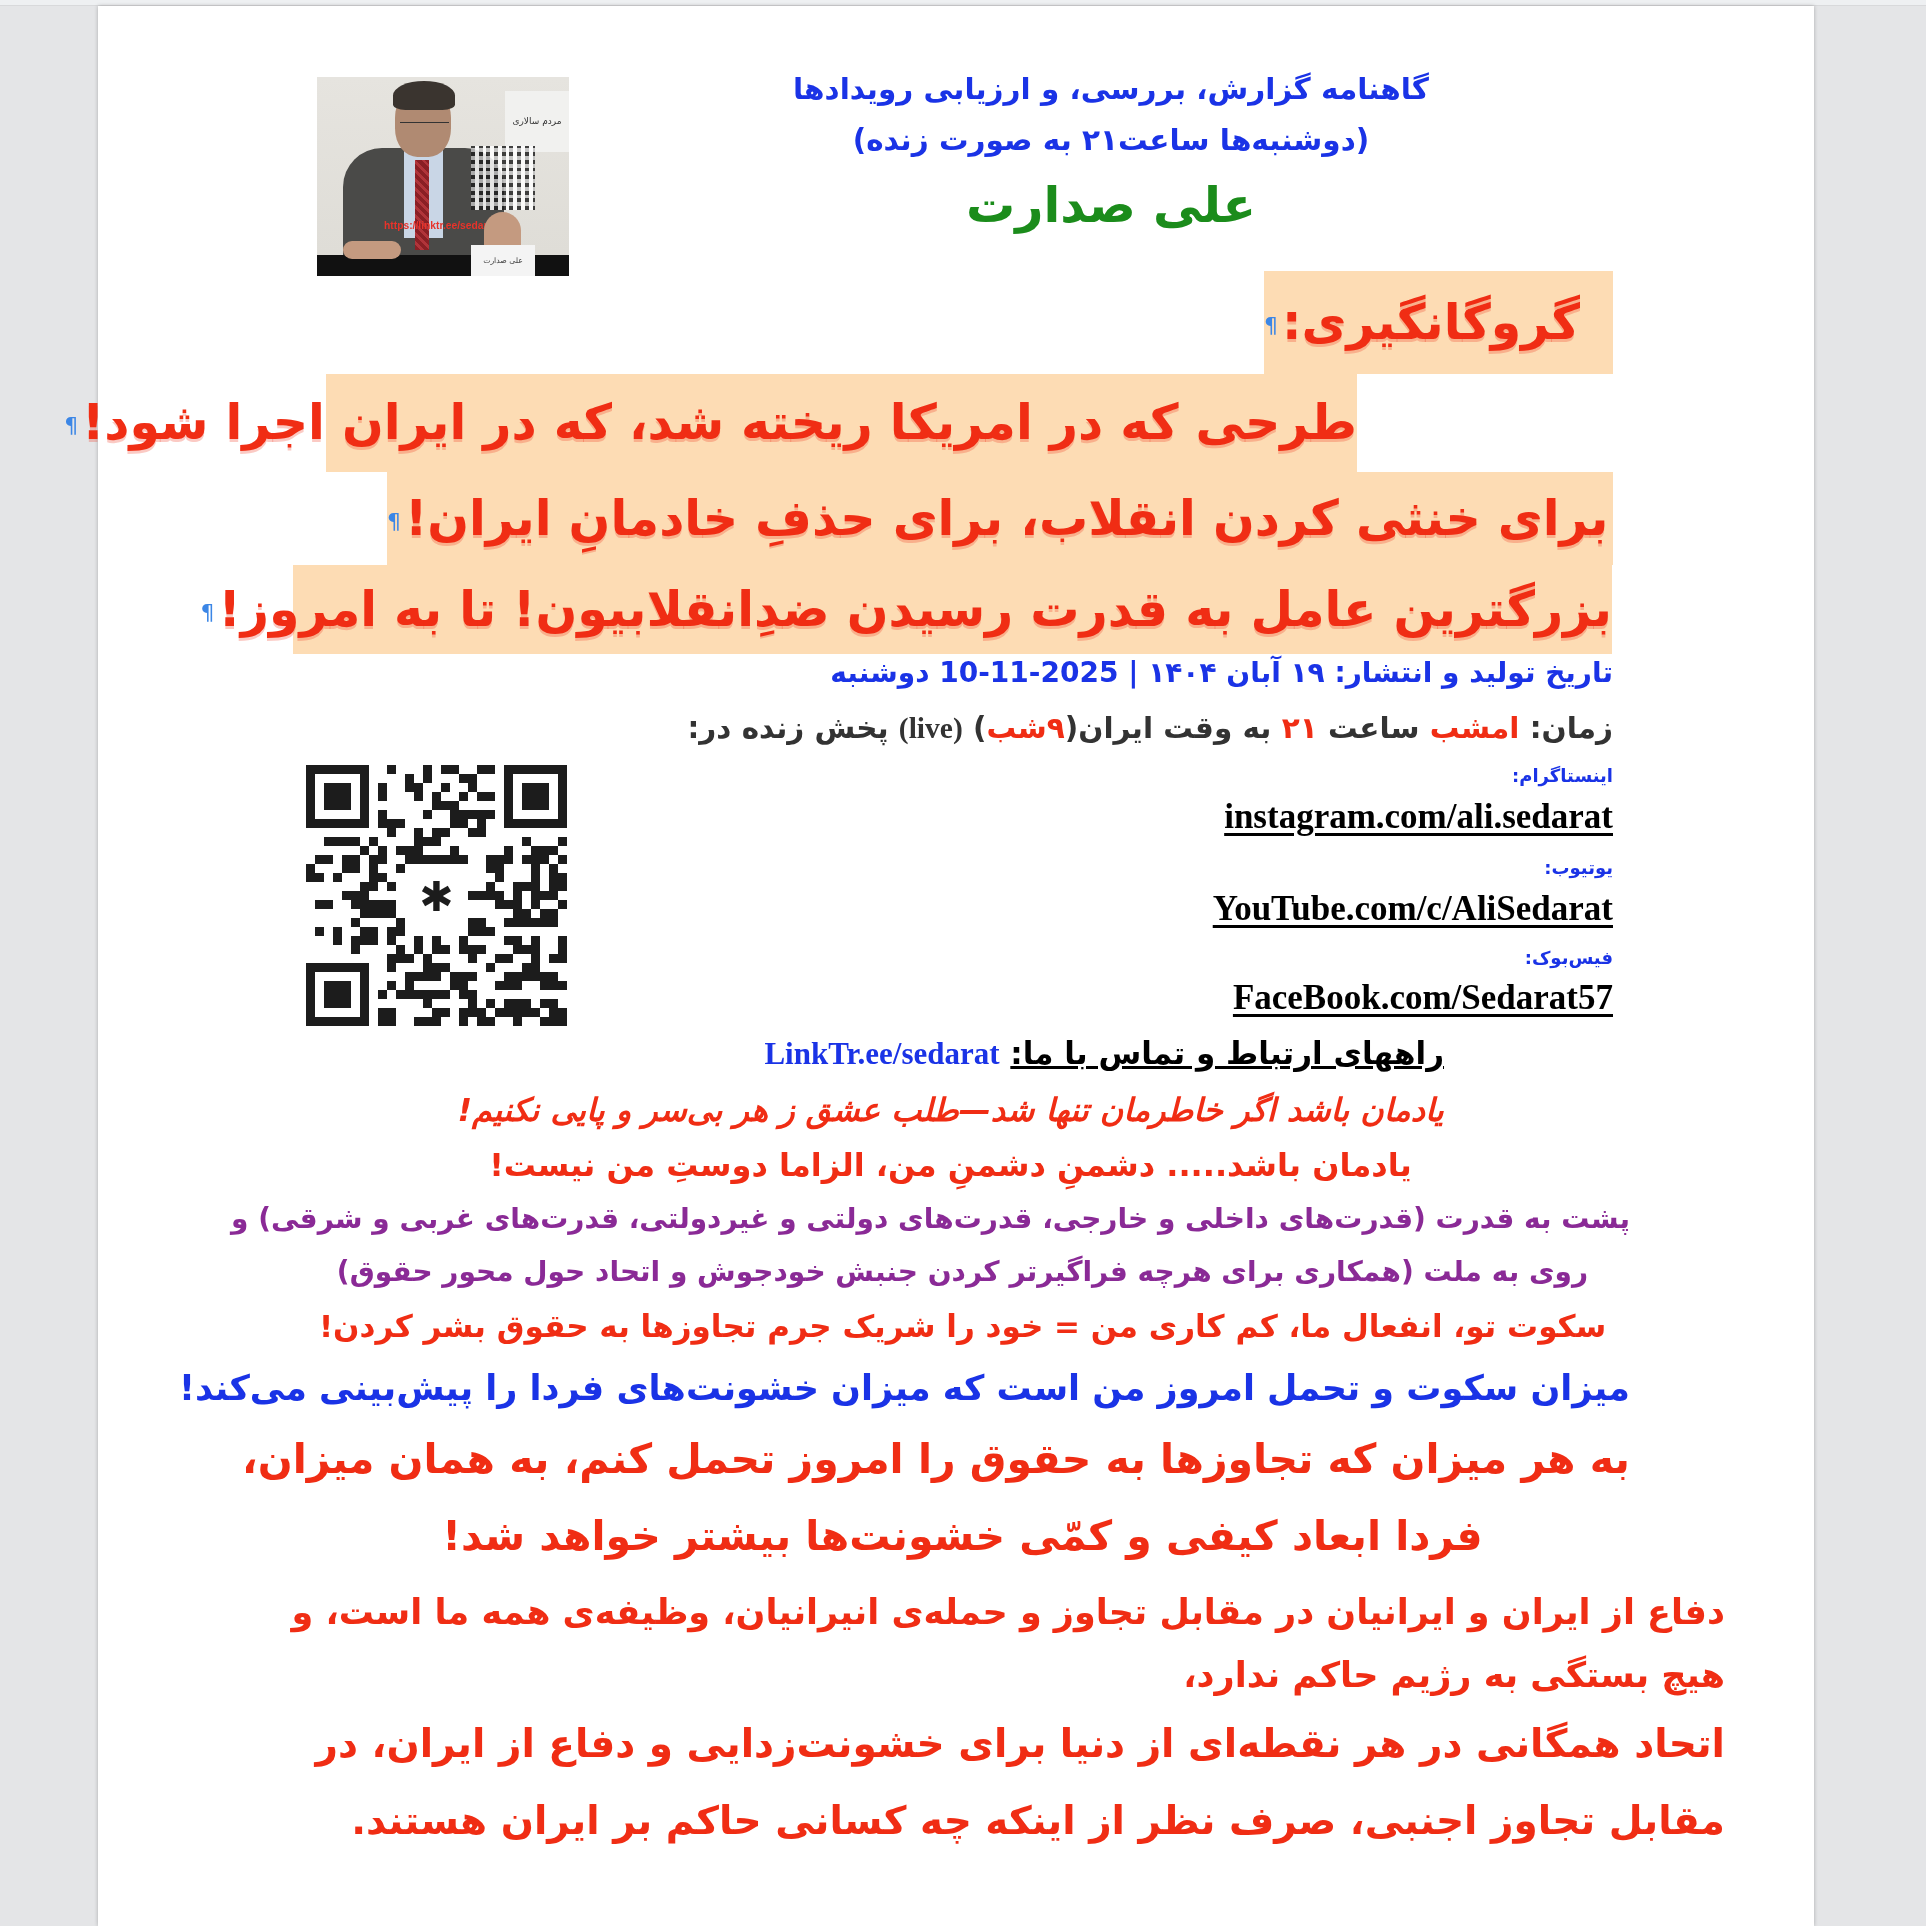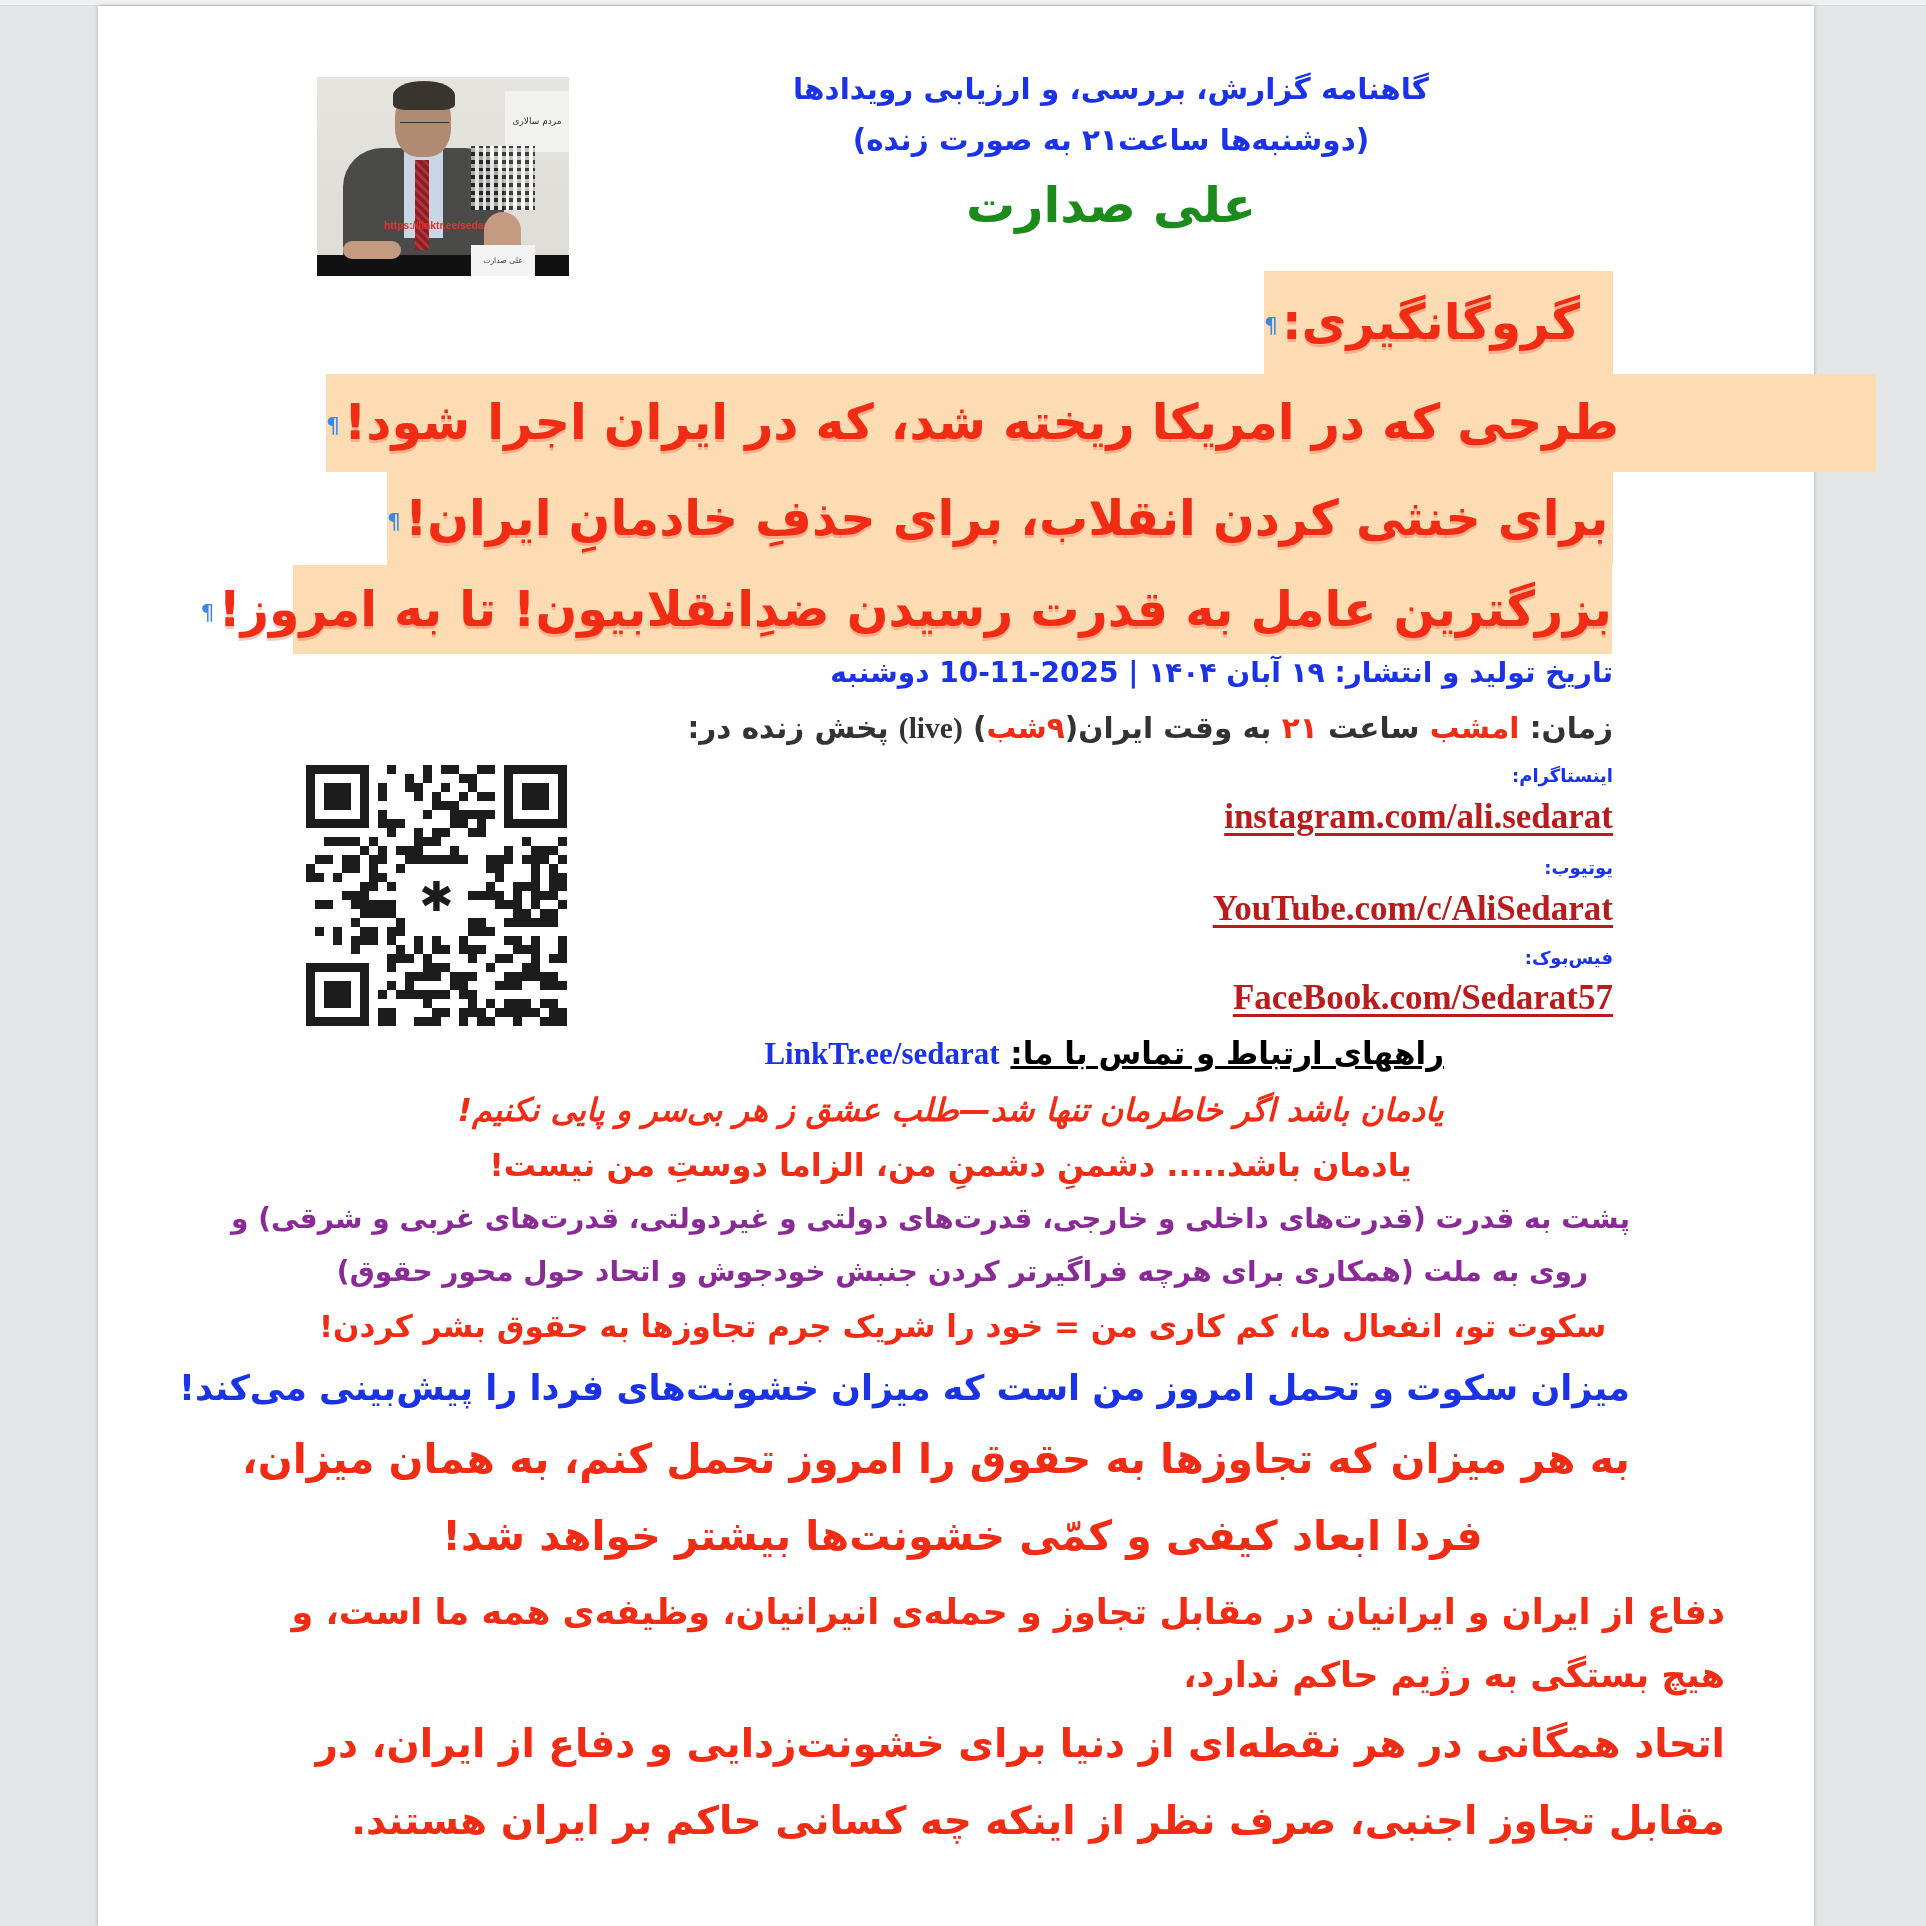--- a/index.html
+++ b/index.html
@@ -46,21 +46,21 @@
   .hl { position:absolute; background:#fddcb4; color:#f02d14; font-weight:bold; font-size:49px; direction:rtl; text-align:left; padding-right:0; box-sizing:border-box; white-space:nowrap; }
   .hl .txt { text-shadow:0 2.6px 0 rgba(240,45,20,0.25); }
   .pilcrow { color:#3b86e6; font-size:22px; font-weight:normal; vertical-align:middle; margin-right:3.9px; }
 
   .line { position:absolute; right:201px; direction:rtl; text-align:right; white-space:nowrap; font-weight:bold; }
   .blue { color:#1a33e6; }
   .gray { color:#333333; }
   .red { color:#f02d14; }
   .purple { color:#8a2a96; }
   .serif { font-family:"Liberation Serif", serif; }
-  a.link { color:#b91c1c; text-decoration:underline; text-decoration-thickness:3.2px; text-underline-offset:5.1px; font-family:"Liberation Serif", serif; font-weight:bold; }
+  a.link { color:#000000; text-decoration:underline; text-decoration-thickness:3.2px; text-underline-offset:5.1px; font-family:"Liberation Serif", serif; font-weight:bold; }
 
   .qr {
     position:absolute; left:306px; top:765px; width:261px; height:261px;
     display:grid; grid-template-columns:repeat(29,1fr); grid-template-rows:repeat(29,1fr);
     background:#fff;
   }
   .qr span { display:block; }
   .qr .b { background:#1c1c1c; }
   .qr-center { position:absolute; left:411px; top:872px; width:51px; height:51px; background:#fff; font-size:41px; line-height:51px; text-align:center; color:#1c1c1c; font-weight:bold; }
 
@@ -89,21 +89,21 @@
   <div class="nameplate">علی صدارت</div>
 </div>
 
 <div class="hdr1">گاهنامه گزارش، بررسی، و ارزیابی رویدادها</div>
 <div class="hdr2">(دوشنبه‌ها ساعت۲۱ به صورت زنده)</div>
 <div class="name">علی صدارت</div>
 
 <div class="hl" style="left:1264px; top:271px; width:349px; height:103px; line-height:103px;">
   <span class="txt">گروگانگیری:</span><span class="pilcrow">¶</span>
 </div>
-<div class="hl" style="left:326px; top:374px; width:1550px; height:98px; line-height:98px;">
+<div class="hl" style="left:326px; top:374px; width:1031px; height:98px; line-height:98px;">
   <span class="txt">طرحی که در امریکا ریخته شد، که در ایران اجرا شود!</span><span class="pilcrow">¶</span>
 </div>
 <div class="hl" style="left:387px; top:472px; width:1226px; height:93px; line-height:93px;">
   <span class="txt">برای خنثی کردن انقلاب، برای حذفِ خادمانِ ایران!</span><span class="pilcrow">¶</span>
 </div>
 <div class="hl" style="left:293px; top:565px; width:1319px; height:89px; line-height:89px;">
   <span class="txt">بزرگترین عامل به قدرت رسیدن ضدِانقلابیون! تا به امروز!</span><span class="pilcrow">¶</span>
 </div>
 
 <div class="line blue" style="top:656px; font-size:28px; right:313px;">

